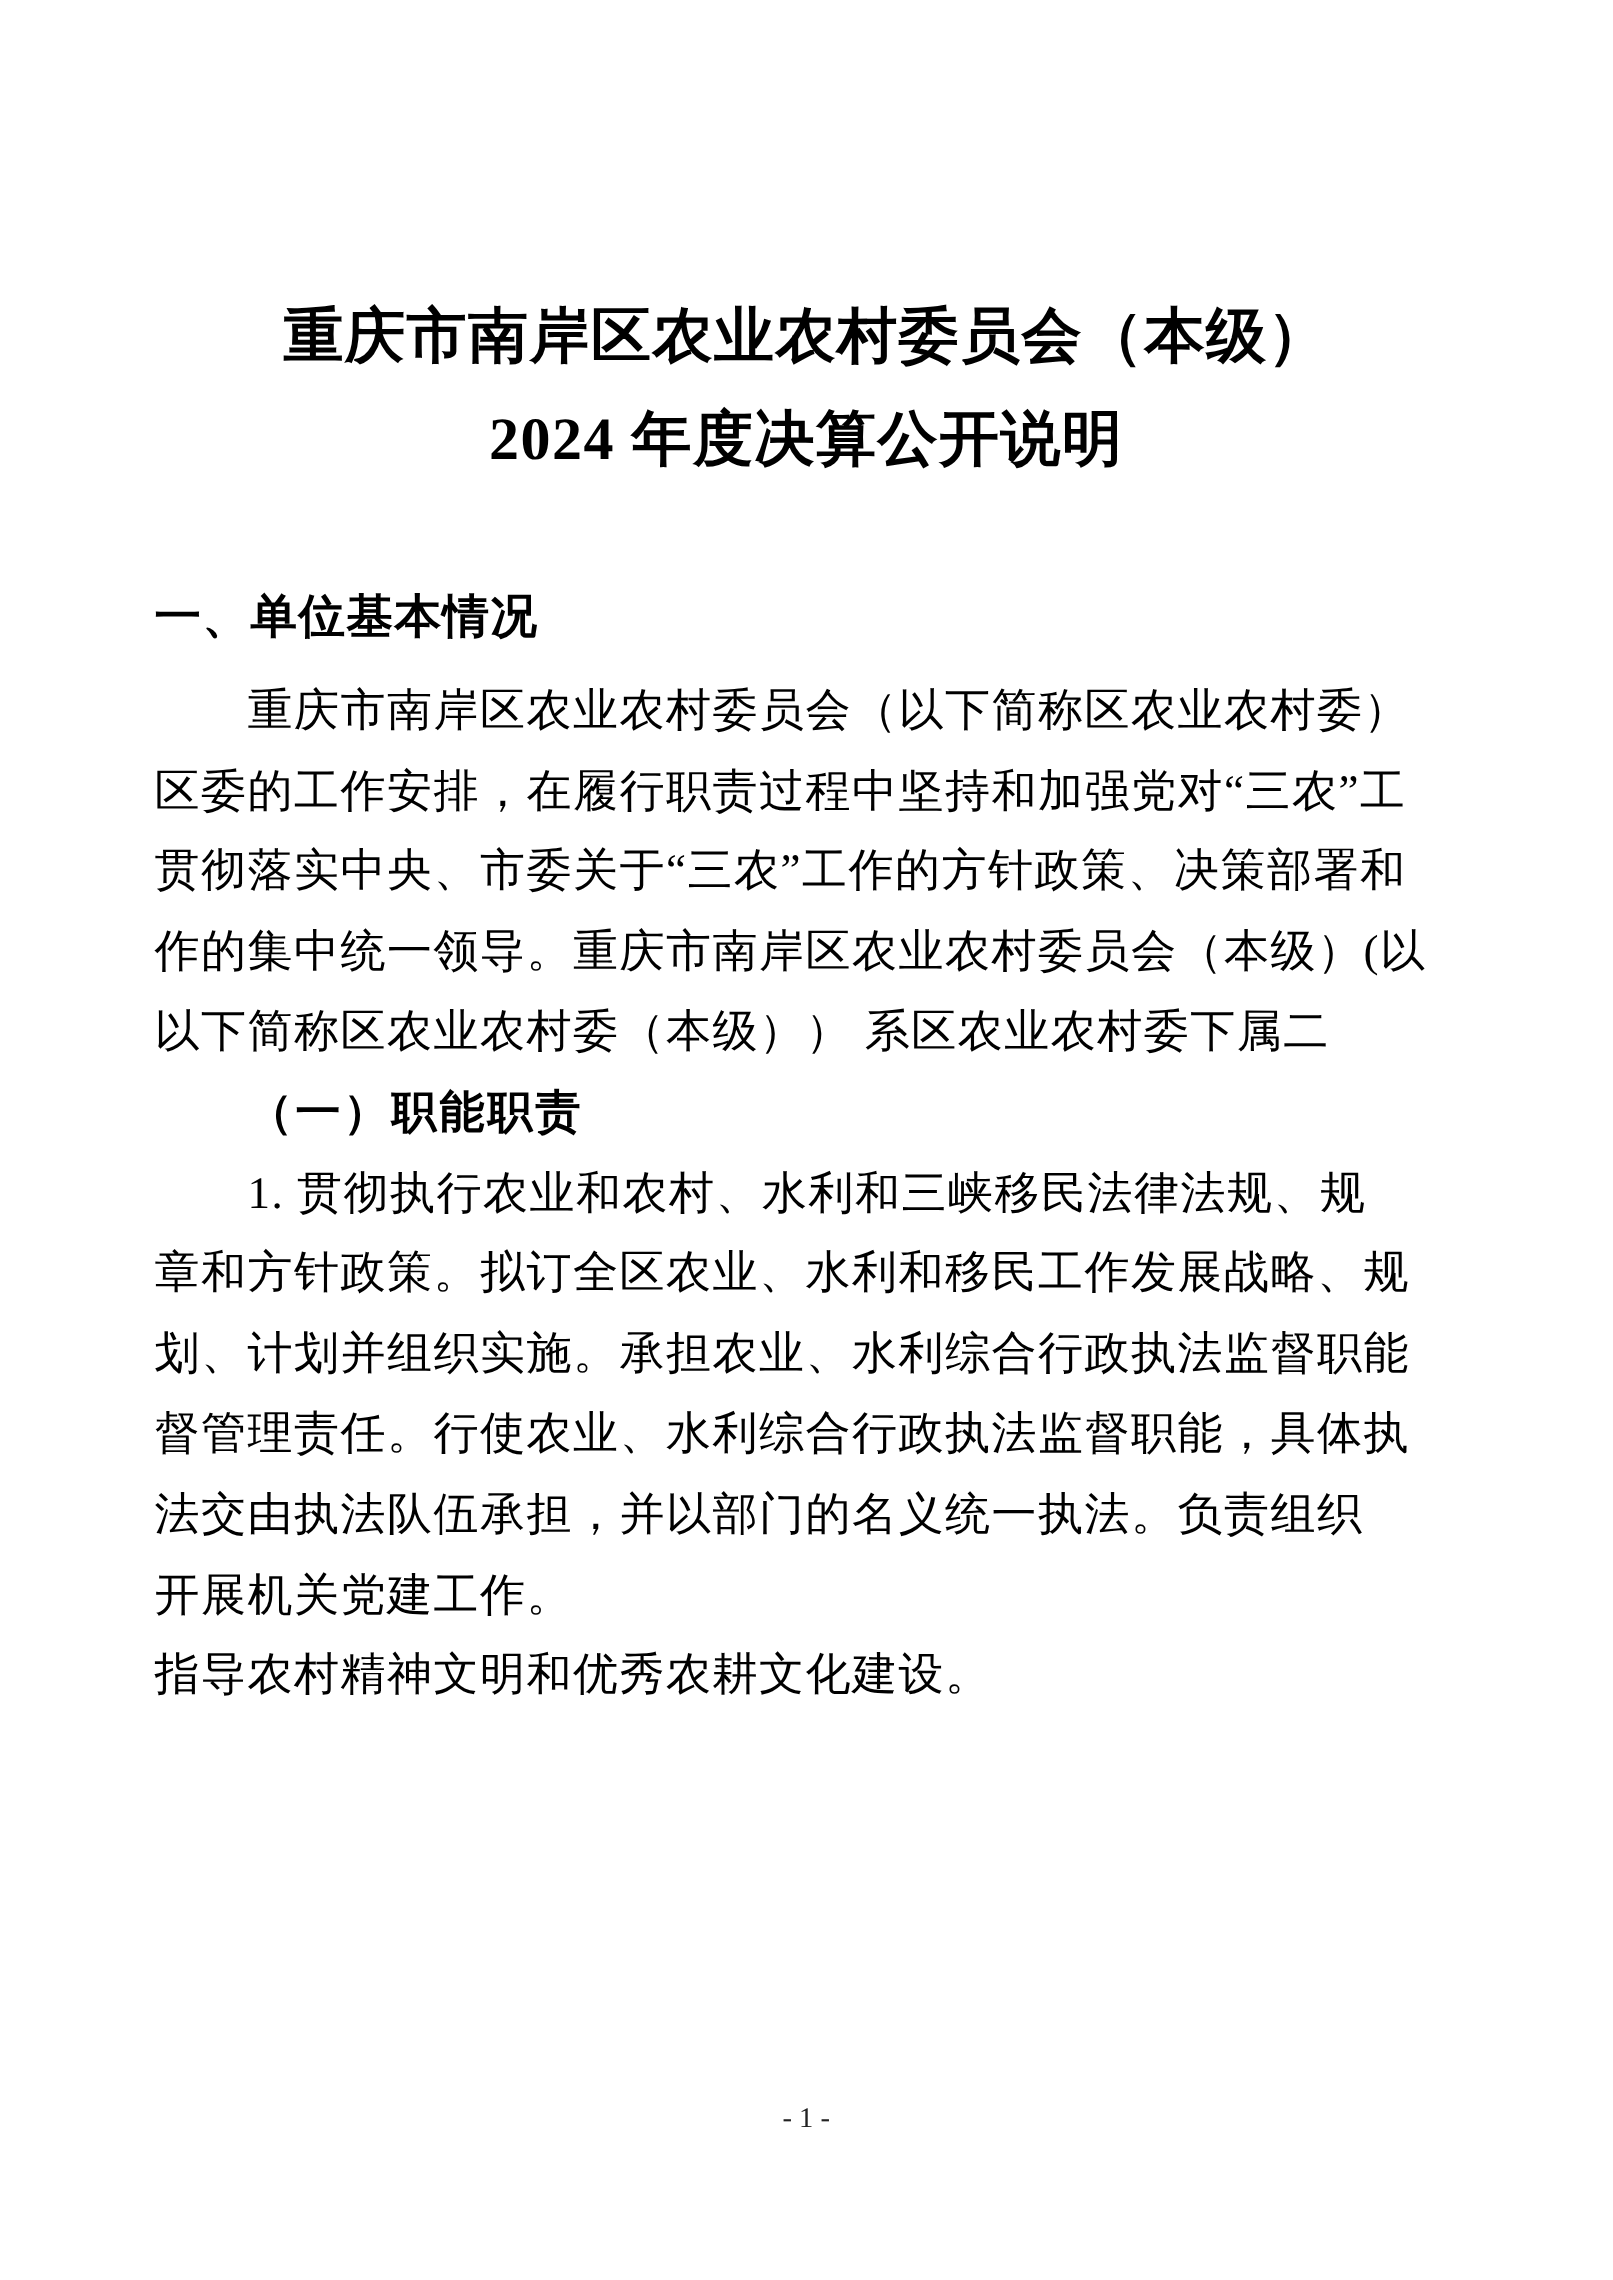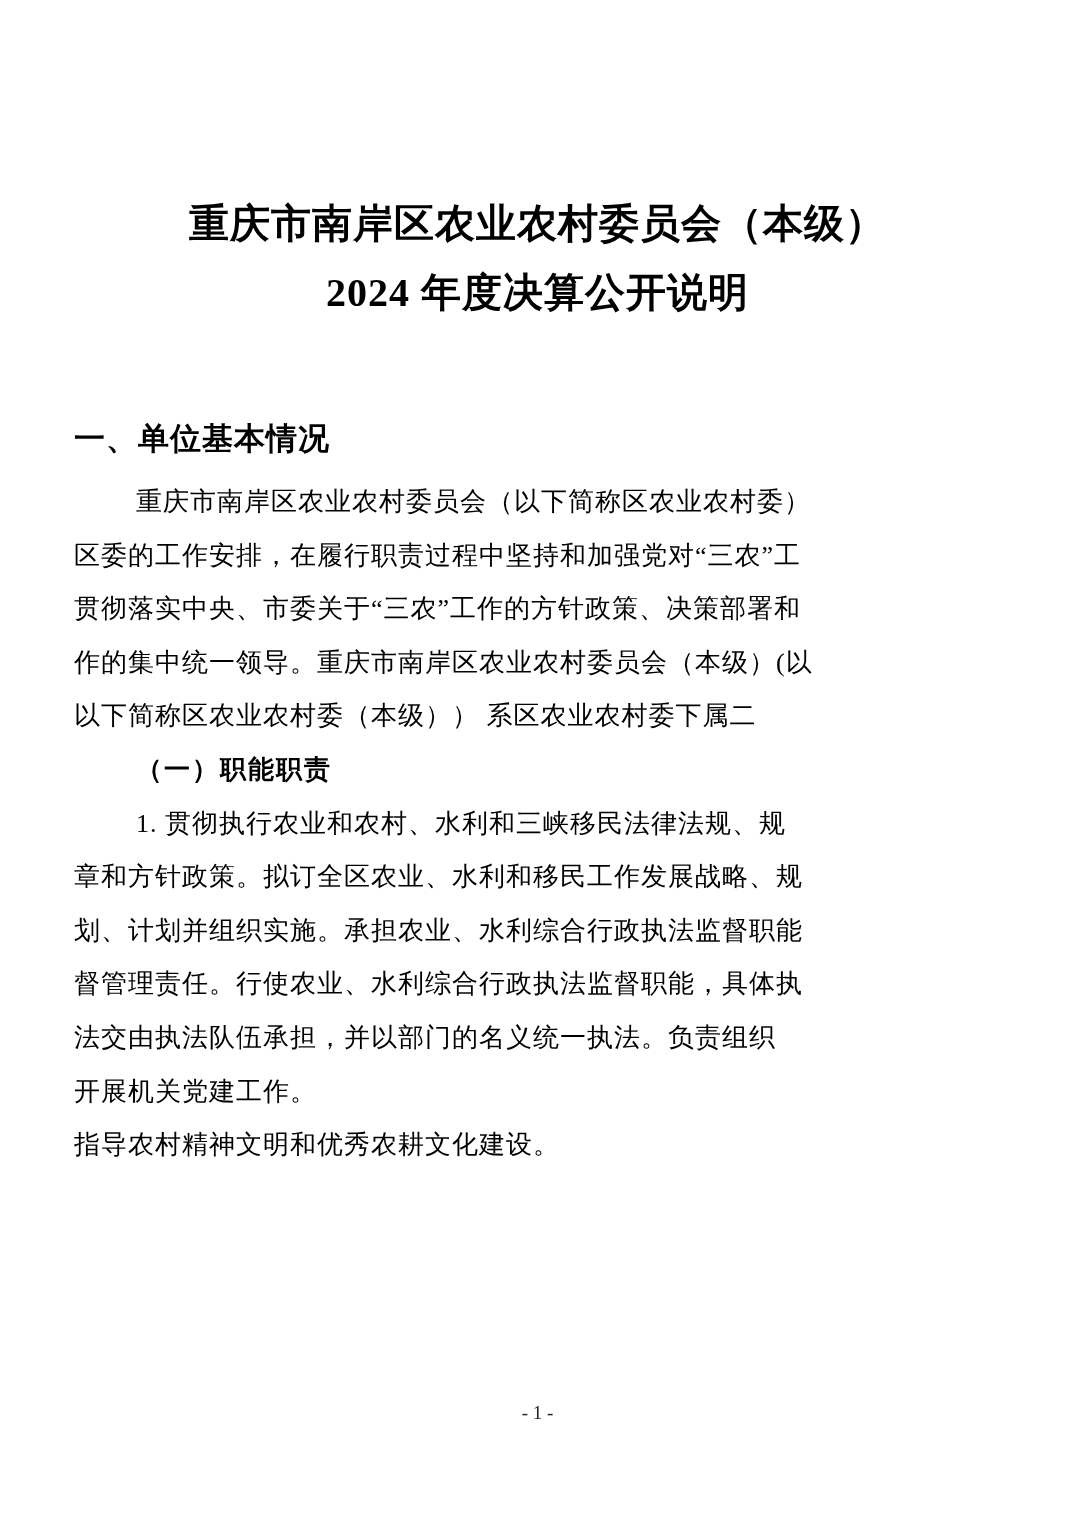--- a/index.html
+++ b/index.html
@@ -8,45 +8,45 @@
     position: relative;
     width: 1075px;
     height: 1520px;
     margin: 0 auto;
     background: #ffffff;
     color: #000000;
     overflow: hidden;
     font-family: "Liberation Serif", "DejaVu Serif", serif;
   }
   .content {
-    padding: 0 74px;
+    padding: 0 103px;
   }
   .doc-title {
     text-align: center;
     font-family: "Liberation Serif", "DejaVu Serif", serif;
     font-weight: 700;
     font-size: 40px;
     line-height: 60px;
     letter-spacing: 1px;
   }
   .doc-title.line1 { margin-top: 194px; }
   .doc-title.line2 { margin-top: 9px; }
   .section-heading {
-    margin-top: 96px;
+    margin-top: 68px;
     font-family: "Liberation Sans", "DejaVu Sans", sans-serif;
     font-weight: 700;
     font-size: 31px;
     line-height: 40px;
     letter-spacing: 1px;
   }
   .body-block { margin-top: 16px; }
   .body-line {
     font-family: "Liberation Serif", "DejaVu Serif", serif;
     font-weight: 400;
-    font-size: 26px;
+    font-size: 30px;
     line-height: 53.6px;
     letter-spacing: 1px;
     white-space: nowrap;
   }
   .indent { text-indent: 62px; }
   .sub-heading {
     font-weight: 700;
     letter-spacing: 2px;
   }
   .page-number {

